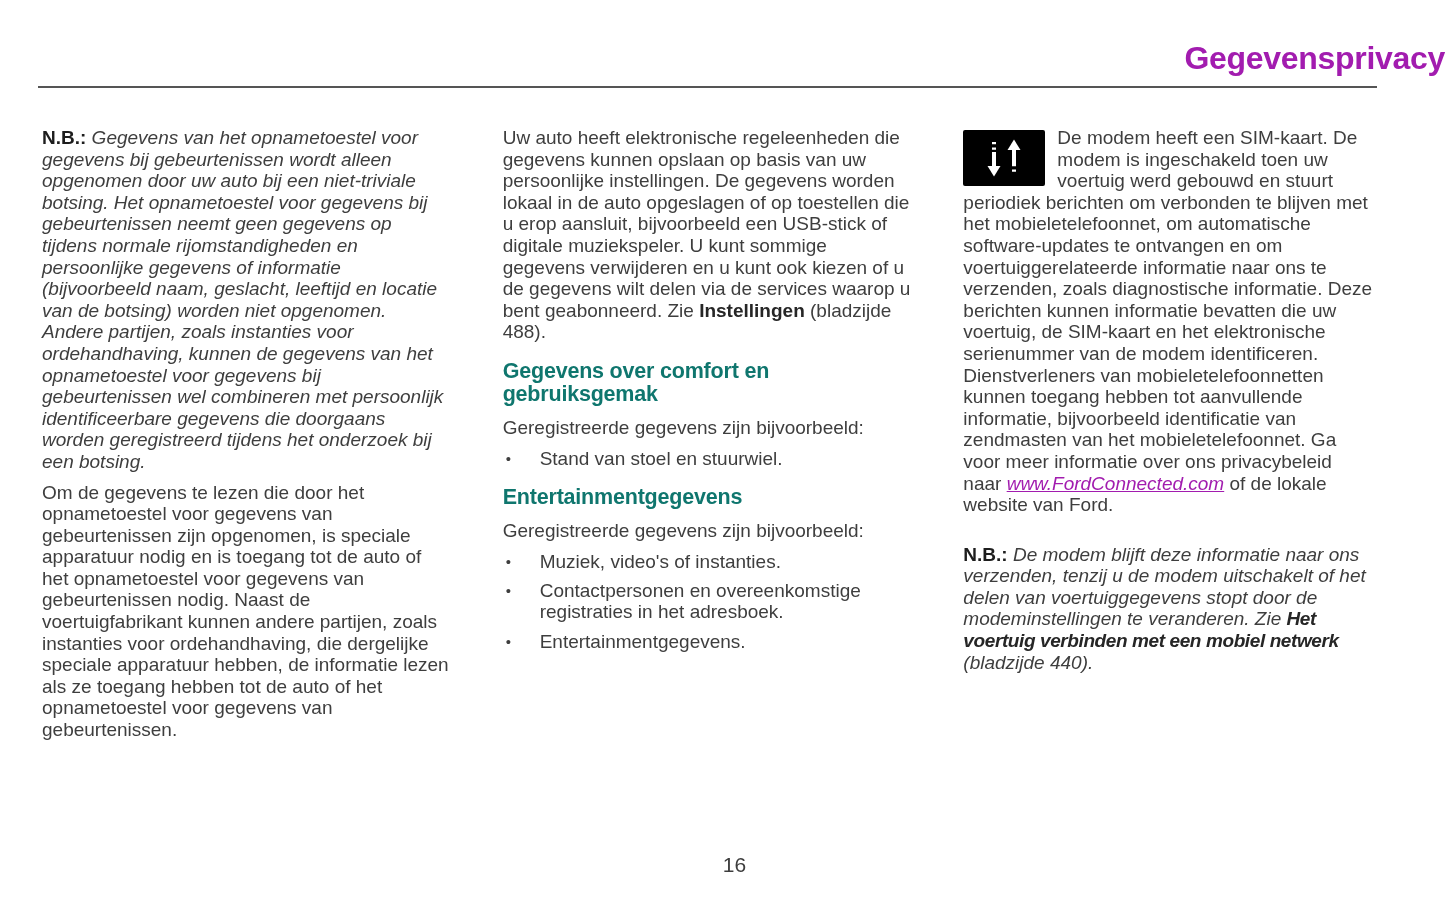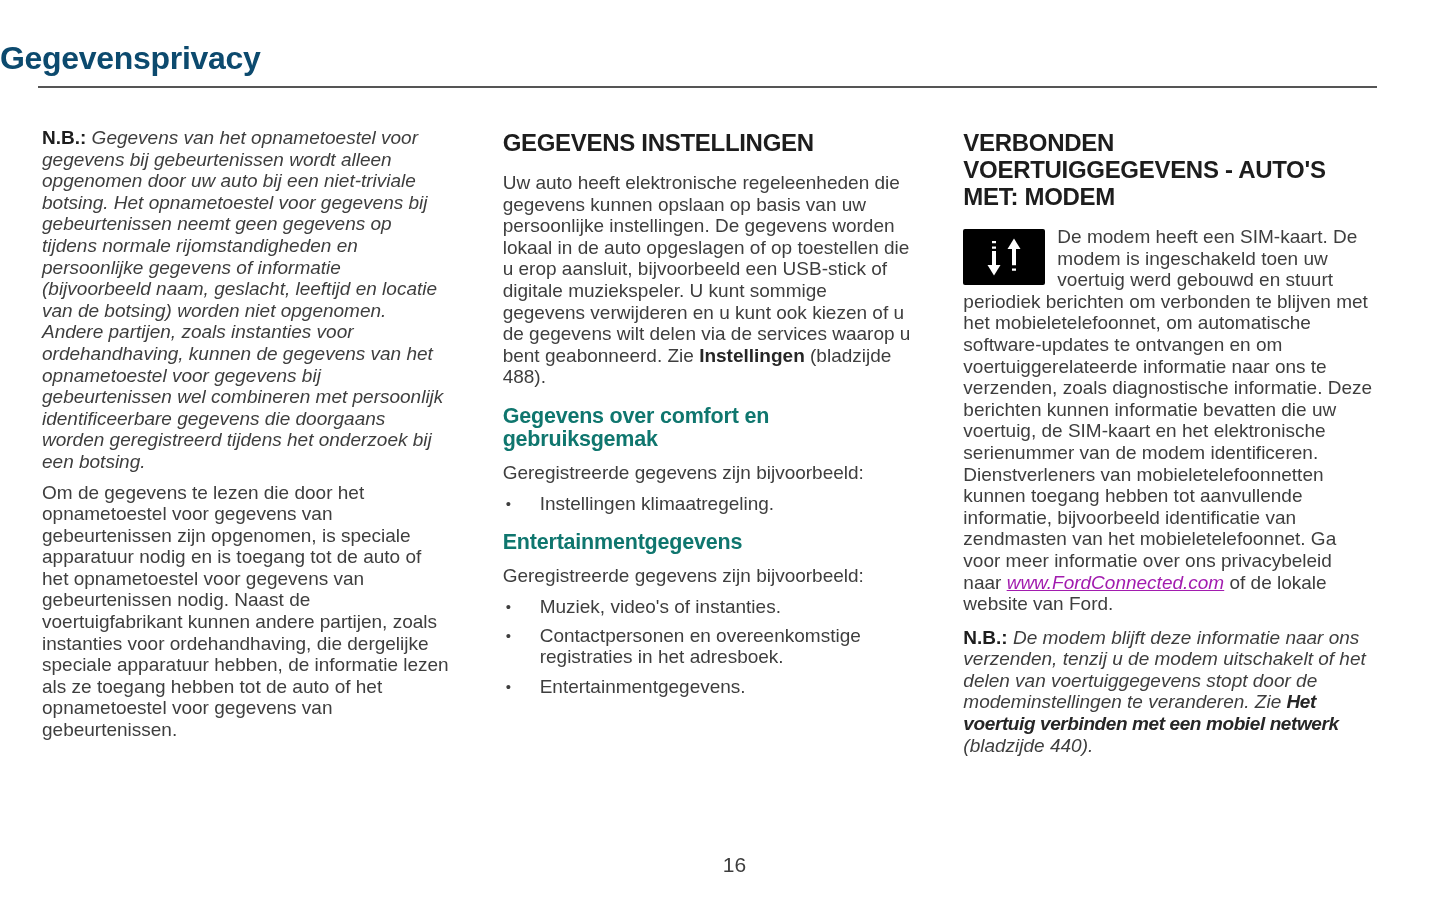--- a/index.html
+++ b/index.html
@@ -4,22 +4,22 @@
 <style>
   html,body{margin:0;padding:0;}
   body{
     width:1445px;height:923px;background:#ffffff;
     font-family:"Liberation Sans", sans-serif;
     color:#3e3e3e;position:relative;overflow:hidden;
     -webkit-font-smoothing:antialiased;
   }
   .page-title{
     position:absolute;top:40px;left:0;width:100%;
-    text-align:left;font-weight:bold;font-size:32px;
-    color:#0c4a6e;letter-spacing:-0.3px;
+    text-align:right;font-weight:bold;font-size:32px;
+    color:#a21caf;letter-spacing:-0.3px;
   }
   .title-rule{
     position:absolute;top:86px;left:38px;right:68px;
     border-top:2px solid #555555;height:0;
   }
   .columns{
     position:absolute;top:127px;left:42px;right:72px;
     display:flex;gap:51px;
   }
   .col{flex:1;min-width:0;font-size:19px;line-height:21.6px;}
@@ -63,56 +63,54 @@
 
   <div class="col">
     <p>
       <span class="nb-label">N.B.:</span>
       <span class="it">Gegevens van het opnametoestel voor gegevens bij gebeurtenissen wordt alleen opgenomen door uw auto bij een niet-triviale botsing. Het opnametoestel voor gegevens bij gebeurtenissen neemt geen gegevens op tijdens normale rijomstandigheden en persoonlijke gegevens of informatie (bijvoorbeeld naam, geslacht, leeftijd en locatie van de botsing) worden niet opgenomen. Andere partijen, zoals instanties voor ordehandhaving, kunnen de gegevens van het opnametoestel voor gegevens bij gebeurtenissen wel combineren met persoonlijk identificeerbare gegevens die doorgaans worden geregistreerd tijdens het onderzoek bij een botsing.</span>
     </p>
     <p>Om de gegevens te lezen die door het opnametoestel voor gegevens van gebeurtenissen zijn opgenomen, is speciale apparatuur nodig en is toegang tot de auto of het opnametoestel voor gegevens van gebeurtenissen nodig. Naast de voertuigfabrikant kunnen andere partijen, zoals instanties voor ordehandhaving, die dergelijke speciale apparatuur hebben, de informatie lezen als ze toegang hebben tot de auto of het opnametoestel voor gegevens van gebeurtenissen.</p>
   </div>
 
   <div class="col">
-    <h2 class="colhead">GEGEVENS INSTELLINGEN</h2>
     <p>
       <span>Uw auto heeft elektronische regeleenheden die gegevens kunnen opslaan op basis van uw persoonlijke instellingen. De gegevens worden lokaal in de auto opgeslagen of op toestellen die u erop aansluit, bijvoorbeeld een USB-stick of digitale muziekspeler. U kunt sommige gegevens verwijderen en u kunt ook kiezen of u de gegevens wilt delen via de services waarop u bent geabonneerd. Zie </span><span class="b">Instellingen</span><span> (bladzijde 488).</span>
     </p>
 
     <h3 class="subhead">Gegevens over comfort en gebruiksgemak</h3>
     <p>Geregistreerde gegevens zijn bijvoorbeeld:</p>
     <ul class="bullets">
-      <li>Instellingen klimaatregeling.</li>
+      <li>Stand van stoel en stuurwiel.</li>
     </ul>
 
     <h3 class="subhead">Entertainmentgegevens</h3>
     <p>Geregistreerde gegevens zijn bijvoorbeeld:</p>
     <ul class="bullets">
       <li>Muziek, video's of instanties.</li>
       <li>Contactpersonen en overeenkomstige registraties in het adresboek.</li>
       <li>Entertainmentgegevens.</li>
     </ul>
   </div>
 
   <div class="col">
-    <h2 class="colhead">VERBONDEN VOERTUIGGEGEVENS - AUTO'S MET: MODEM</h2>
     <p>
       <span class="modem-icon">
         <svg width="56" height="42" viewBox="0 0 56 42" aria-hidden="true">
           <line x1="18" y1="5" x2="18" y2="15" stroke="#ffffff" stroke-width="4" stroke-dasharray="2.2 3.4"></line>
           <line x1="18" y1="15" x2="18" y2="30" stroke="#ffffff" stroke-width="4"></line>
           <polygon points="11.5,29 24.5,29 18,39.5" fill="#ffffff"></polygon>
           <polygon points="31.5,13 44.5,13 38,2.5" fill="#ffffff"></polygon>
           <line x1="38" y1="12" x2="38" y2="27" stroke="#ffffff" stroke-width="4"></line>
           <line x1="38" y1="27" x2="38" y2="38" stroke="#ffffff" stroke-width="4" stroke-dasharray="2.2 3.4"></line>
         </svg>
       </span>
       <span>De modem heeft een SIM-kaart. De modem is ingeschakeld toen uw voertuig werd gebouwd en stuurt periodiek berichten om verbonden te blijven met het mobieletelefoonnet, om automatische software-updates te ontvangen en om voertuiggerelateerde informatie naar ons te verzenden, zoals diagnostische informatie. Deze berichten kunnen informatie bevatten die uw voertuig, de SIM-kaart en het elektronische serienummer van de modem identificeren. Dienstverleners van mobieletelefoonnetten kunnen toegang hebben tot aanvullende informatie, bijvoorbeeld identificatie van zendmasten van het mobieletelefoonnet. Ga voor meer informatie over ons privacybeleid naar </span><a class="doclink">www.FordConnected.com</a><span> of de lokale website van Ford.</span>
     </p>
-    <p style="margin-top:12px;">
+    <p style="margin-top:28px;">
       <span class="nb-label">N.B.:</span>
       <span class="it">De modem blijft deze informatie naar ons verzenden, tenzij u de modem uitschakelt of het delen van voertuiggegevens stopt door de modeminstellingen te veranderen.  Zie </span><span class="bi">Het voertuig verbinden met een mobiel netwerk</span><span class="it"> (bladzijde 440).</span>
     </p>
   </div>
 
 </div>
 
 <div class="page-number">16</div>
 
 </body></html>

